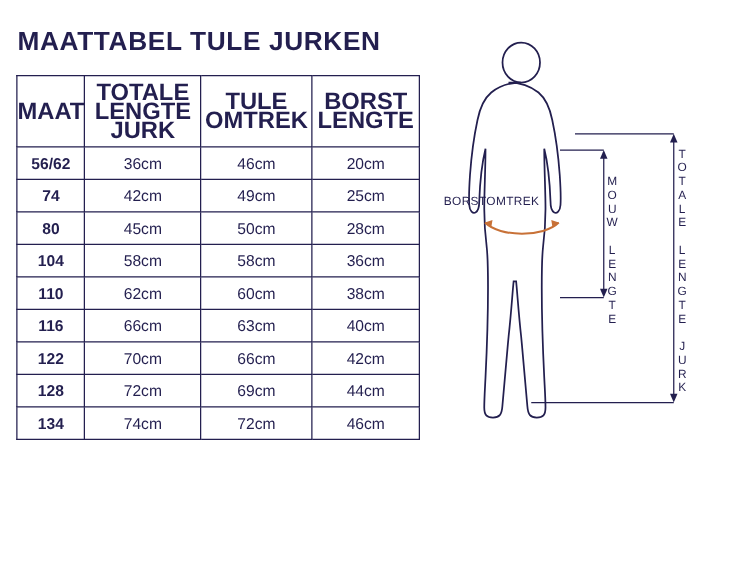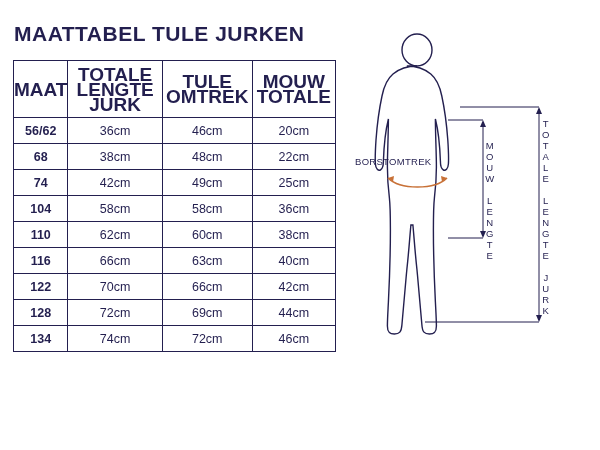--- a/index.html
+++ b/index.html
@@ -90,41 +90,41 @@
 <div class="page">
 
   <div class="title">MAATTABEL TULE JURKEN</div>
 
   <table class="size-table">
     <thead>
       <tr>
         <th>MAAT</th>
         <th>TOTALE LENGTE JURK</th>
         <th>TULE OMTREK</th>
-        <th>MOUW TOTALE</th>
+        <th>BORST LENGTE</th>
       </tr>
     </thead>
     <tbody>
       <tr>
         <td class="size-col">56/62</td>
         <td>36cm</td>
         <td>46cm</td>
         <td>20cm</td>
       </tr>
       <tr>
-        <td class="size-col">68</td>
-        <td>38cm</td>
-        <td>48cm</td>
-        <td>22cm</td>
-      </tr>
-      <tr>
         <td class="size-col">74</td>
         <td>42cm</td>
         <td>49cm</td>
         <td>25cm</td>
+      </tr>
+      <tr>
+        <td class="size-col">80</td>
+        <td>45cm</td>
+        <td>50cm</td>
+        <td>28cm</td>
       </tr>
       <tr>
         <td class="size-col">104</td>
         <td>58cm</td>
         <td>58cm</td>
         <td>36cm</td>
       </tr>
       <tr>
         <td class="size-col">110</td>
         <td>62cm</td>

